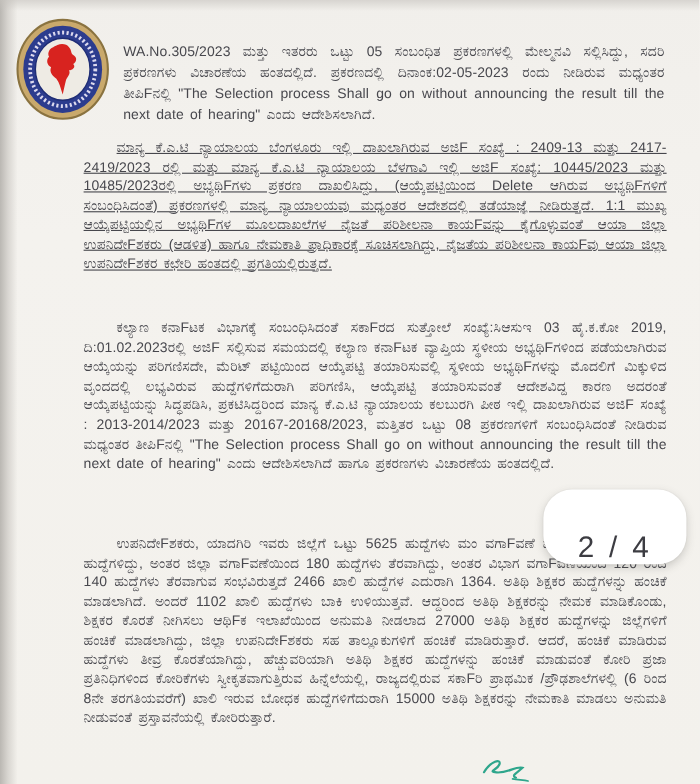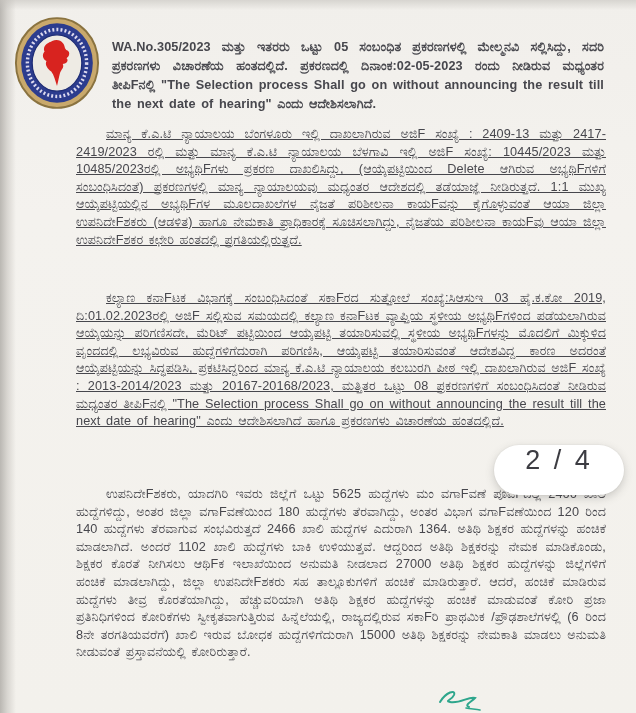--- a/index.html
+++ b/index.html
@@ -29,29 +29,29 @@
   }
   .para{
     position:absolute;
     color:#47474d;
     font-size:12.7px;
     line-height:17.6px;
     text-align:justify;
     word-spacing:2px;
     letter-spacing:.1px;
   }
-  .p1{left:112px;top:38px;width:492px;line-height:19px;font-weight:bold;}
+  .p1{left:112px;top:38px;width:492px;line-height:19px;}
   .p2{left:76px;top:126px;width:530px;text-indent:30px;text-decoration:underline;}
-  .p3{left:76px;top:290px;width:530px;text-indent:30px;text-decoration:underline;}
+  .p3{left:76px;top:290px;width:530px;text-indent:30px;}
   .p4{left:76px;top:486px;width:530px;text-indent:30px;}
   .page-badge{
-    position:absolute;left:494px;top:445px;width:130px;height:50px;
+    position:absolute;left:494px;top:445px;width:130px;height:68px;
     background:#ffffff;border-radius:26px;
     box-shadow:0 3px 8px rgba(80,78,74,.25), 0 0 0 1px rgba(0,0,0,.02);
-    display:flex;align-items:flex-start;justify-content:center;
+    display:flex;align-items:flex-end;justify-content:center;
   }
   .page-badge span{
     color:#3c3c42;font-size:27px;letter-spacing:3px;
   }
   .sig{
     position:absolute;left:436px;top:686px;width:48px;height:27px;
   }
 </style>
 </head>
 <body>

